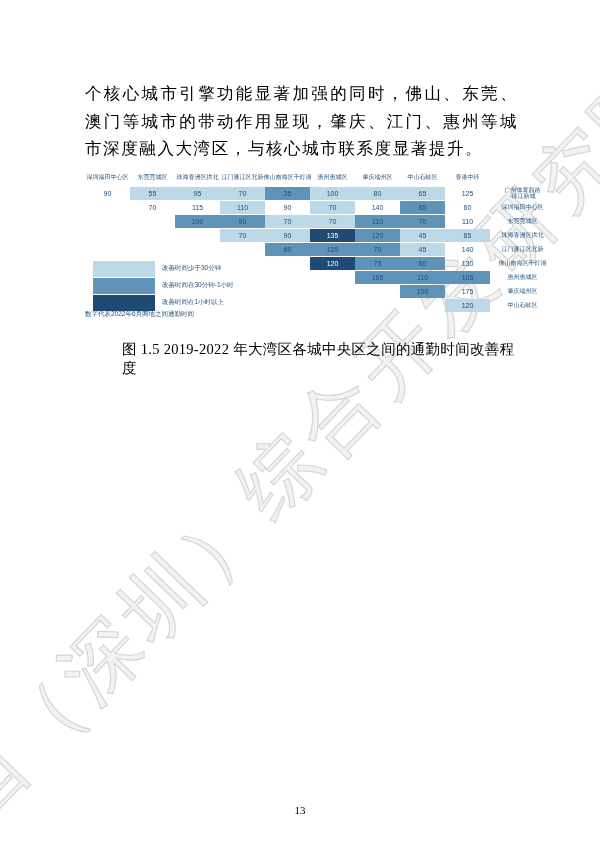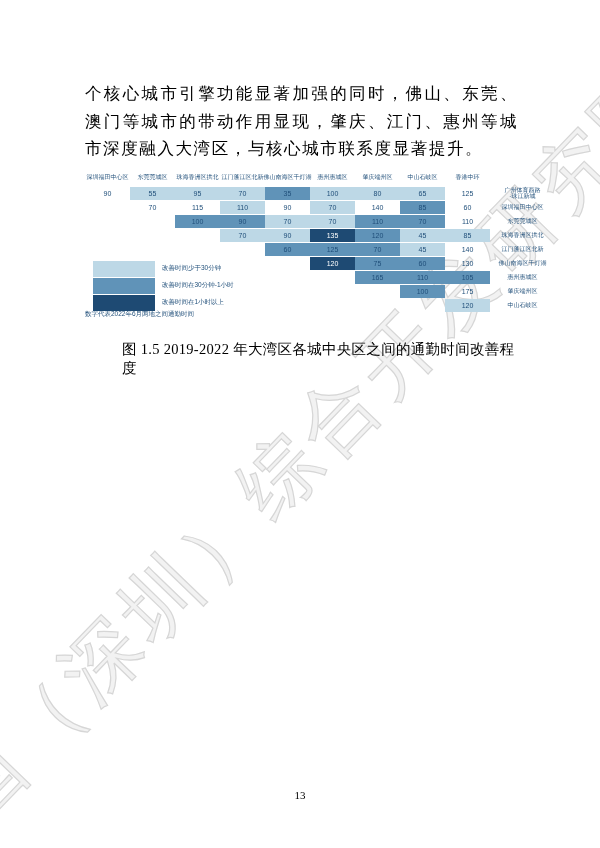--- a/index.html
+++ b/index.html
@@ -77,21 +77,21 @@
   .chart-note {
     position: absolute; left: 0; top: 137px;
     font-size: 6.5px; color: var(--c-navy); white-space: nowrap;
   }
   
   .fig-caption { font-size: 14.5px; padding-left: 37px; margin-top: 15px; letter-spacing: 0.3px; }
   .fig-source  { font-size: 14.5px; padding-left: 69px; margin-top: 7px; letter-spacing: 0.3px; }
   .after-fig { margin-top: 15px; }
   .page-number {
     position: absolute; z-index: 2;
-    bottom: 47px; left: 0; width: 100%;
+    bottom: 32px; left: 0; width: 100%;
     text-align: center; font-size: 11px;
   }
 </style>
 </head>
 <body>
 
 <div class="page">
   <div class="watermark">中国（深圳）综合开发研究院</div>
 
   <div class="content">

